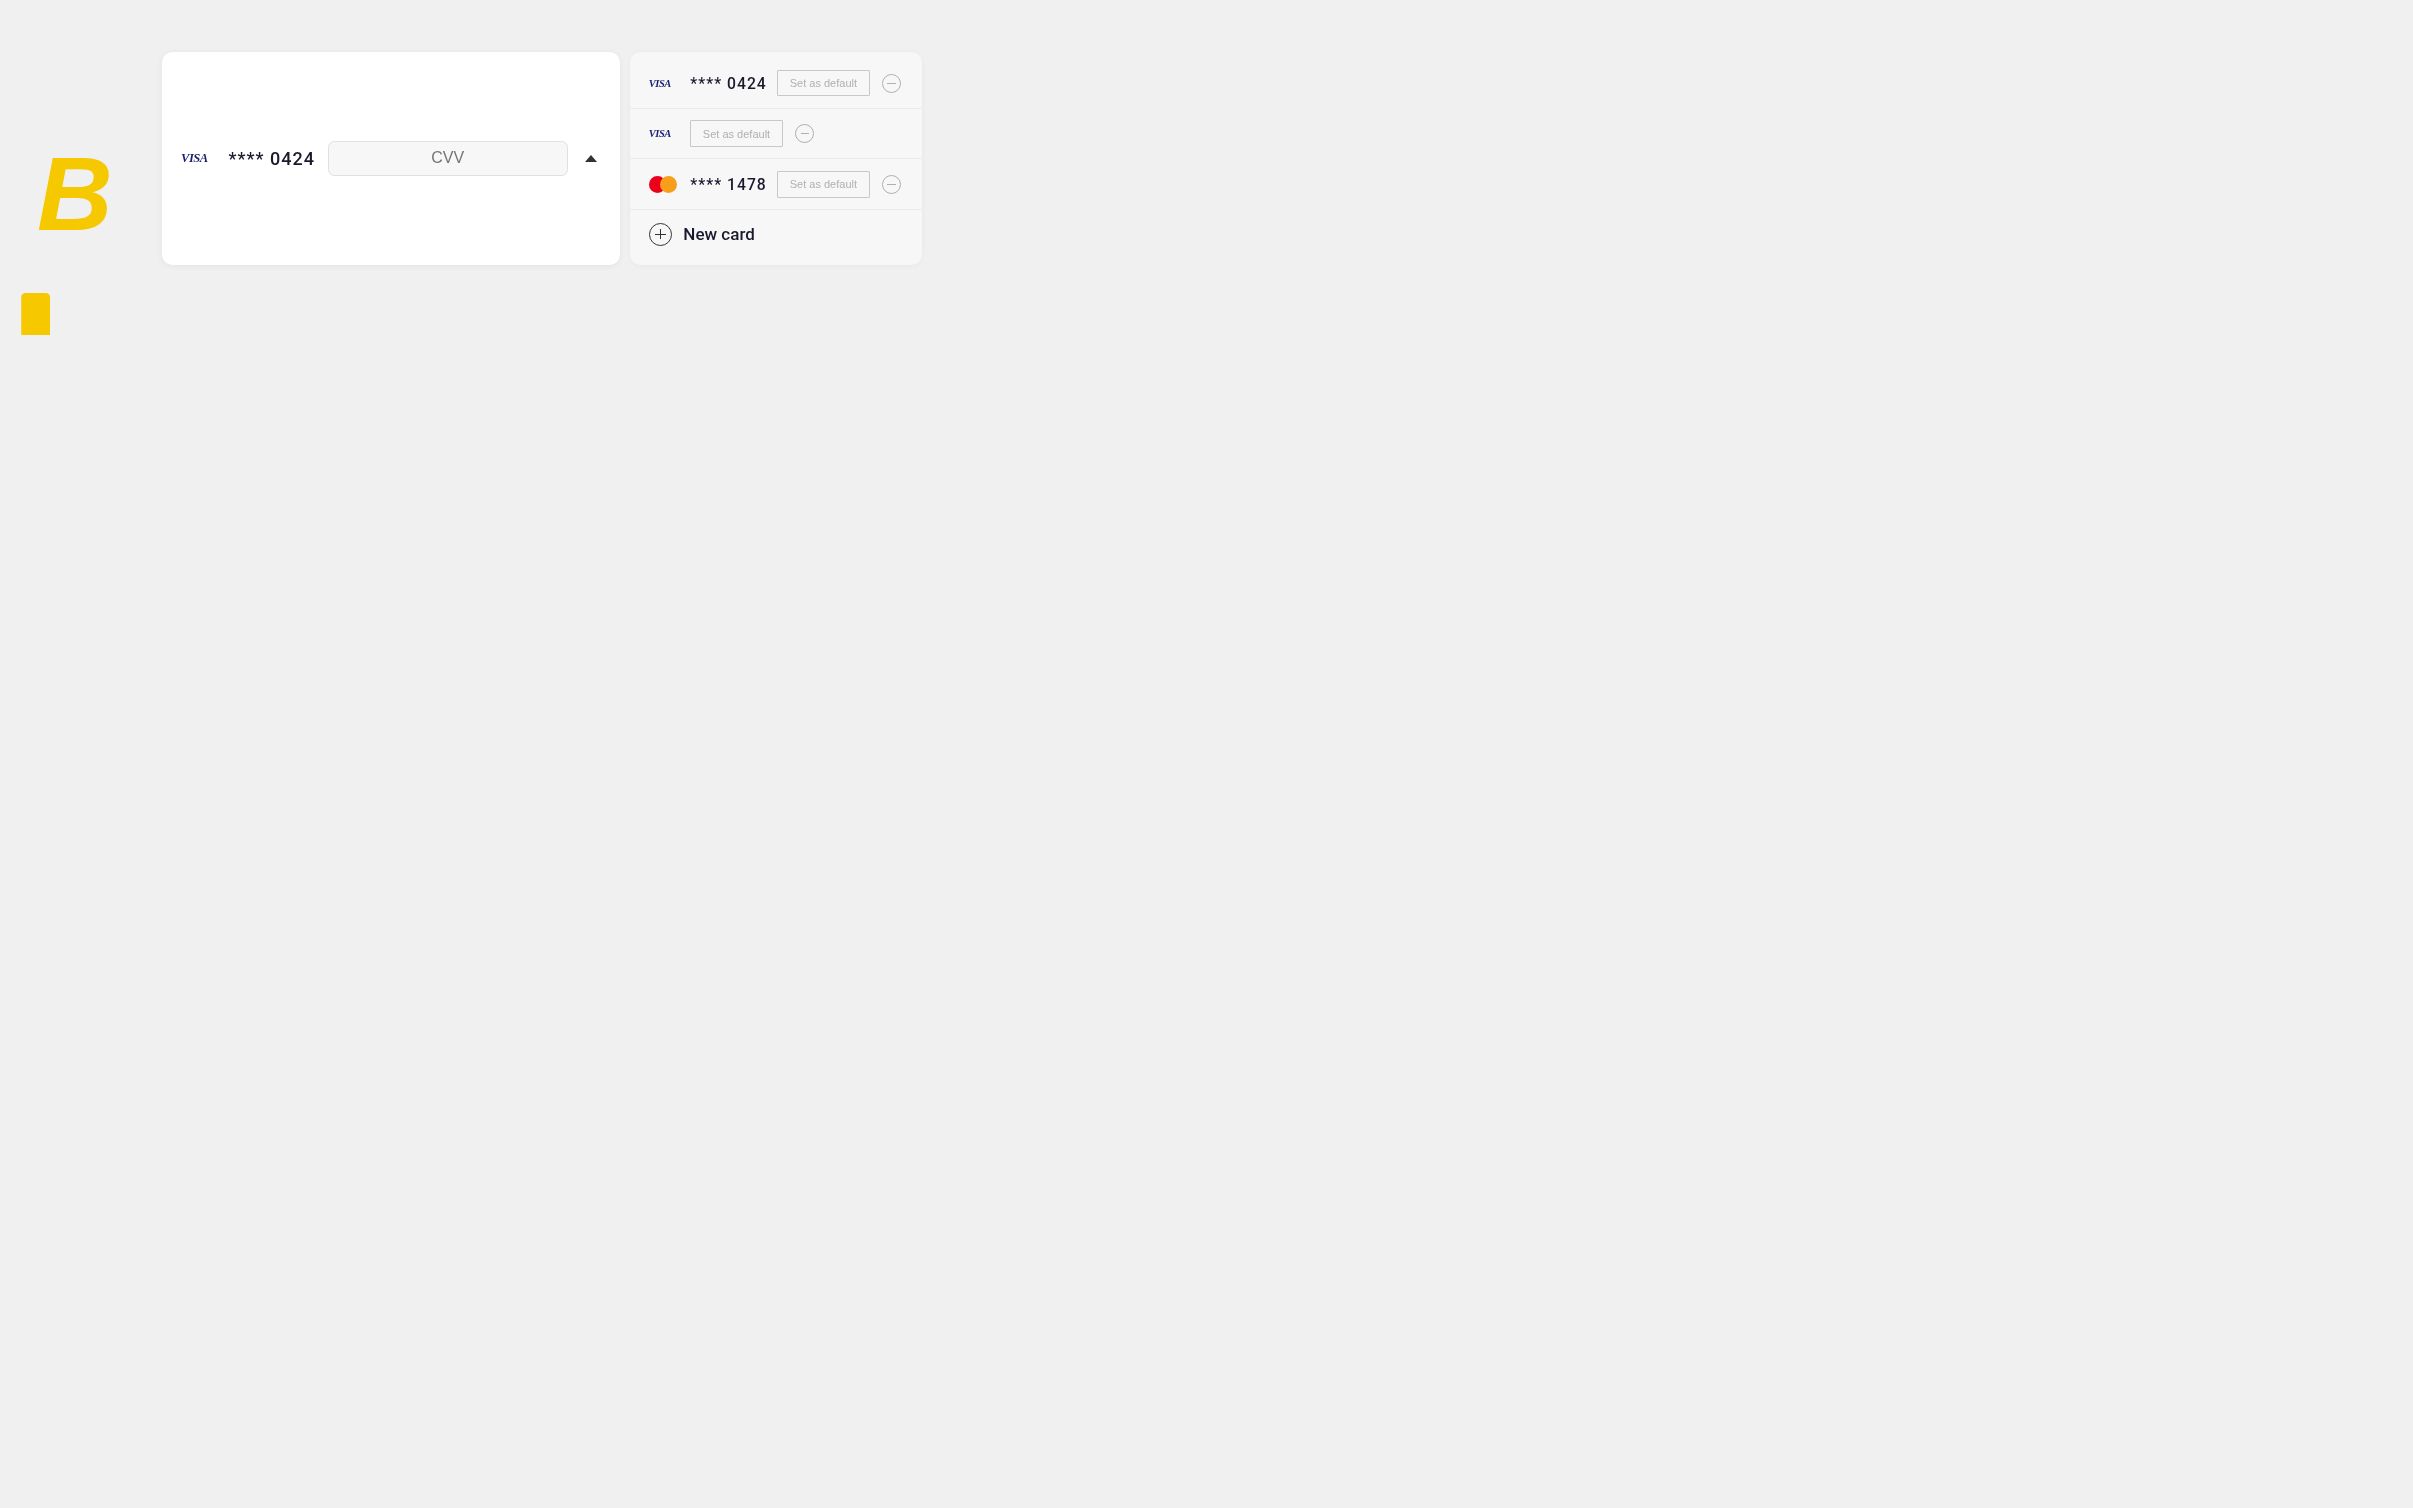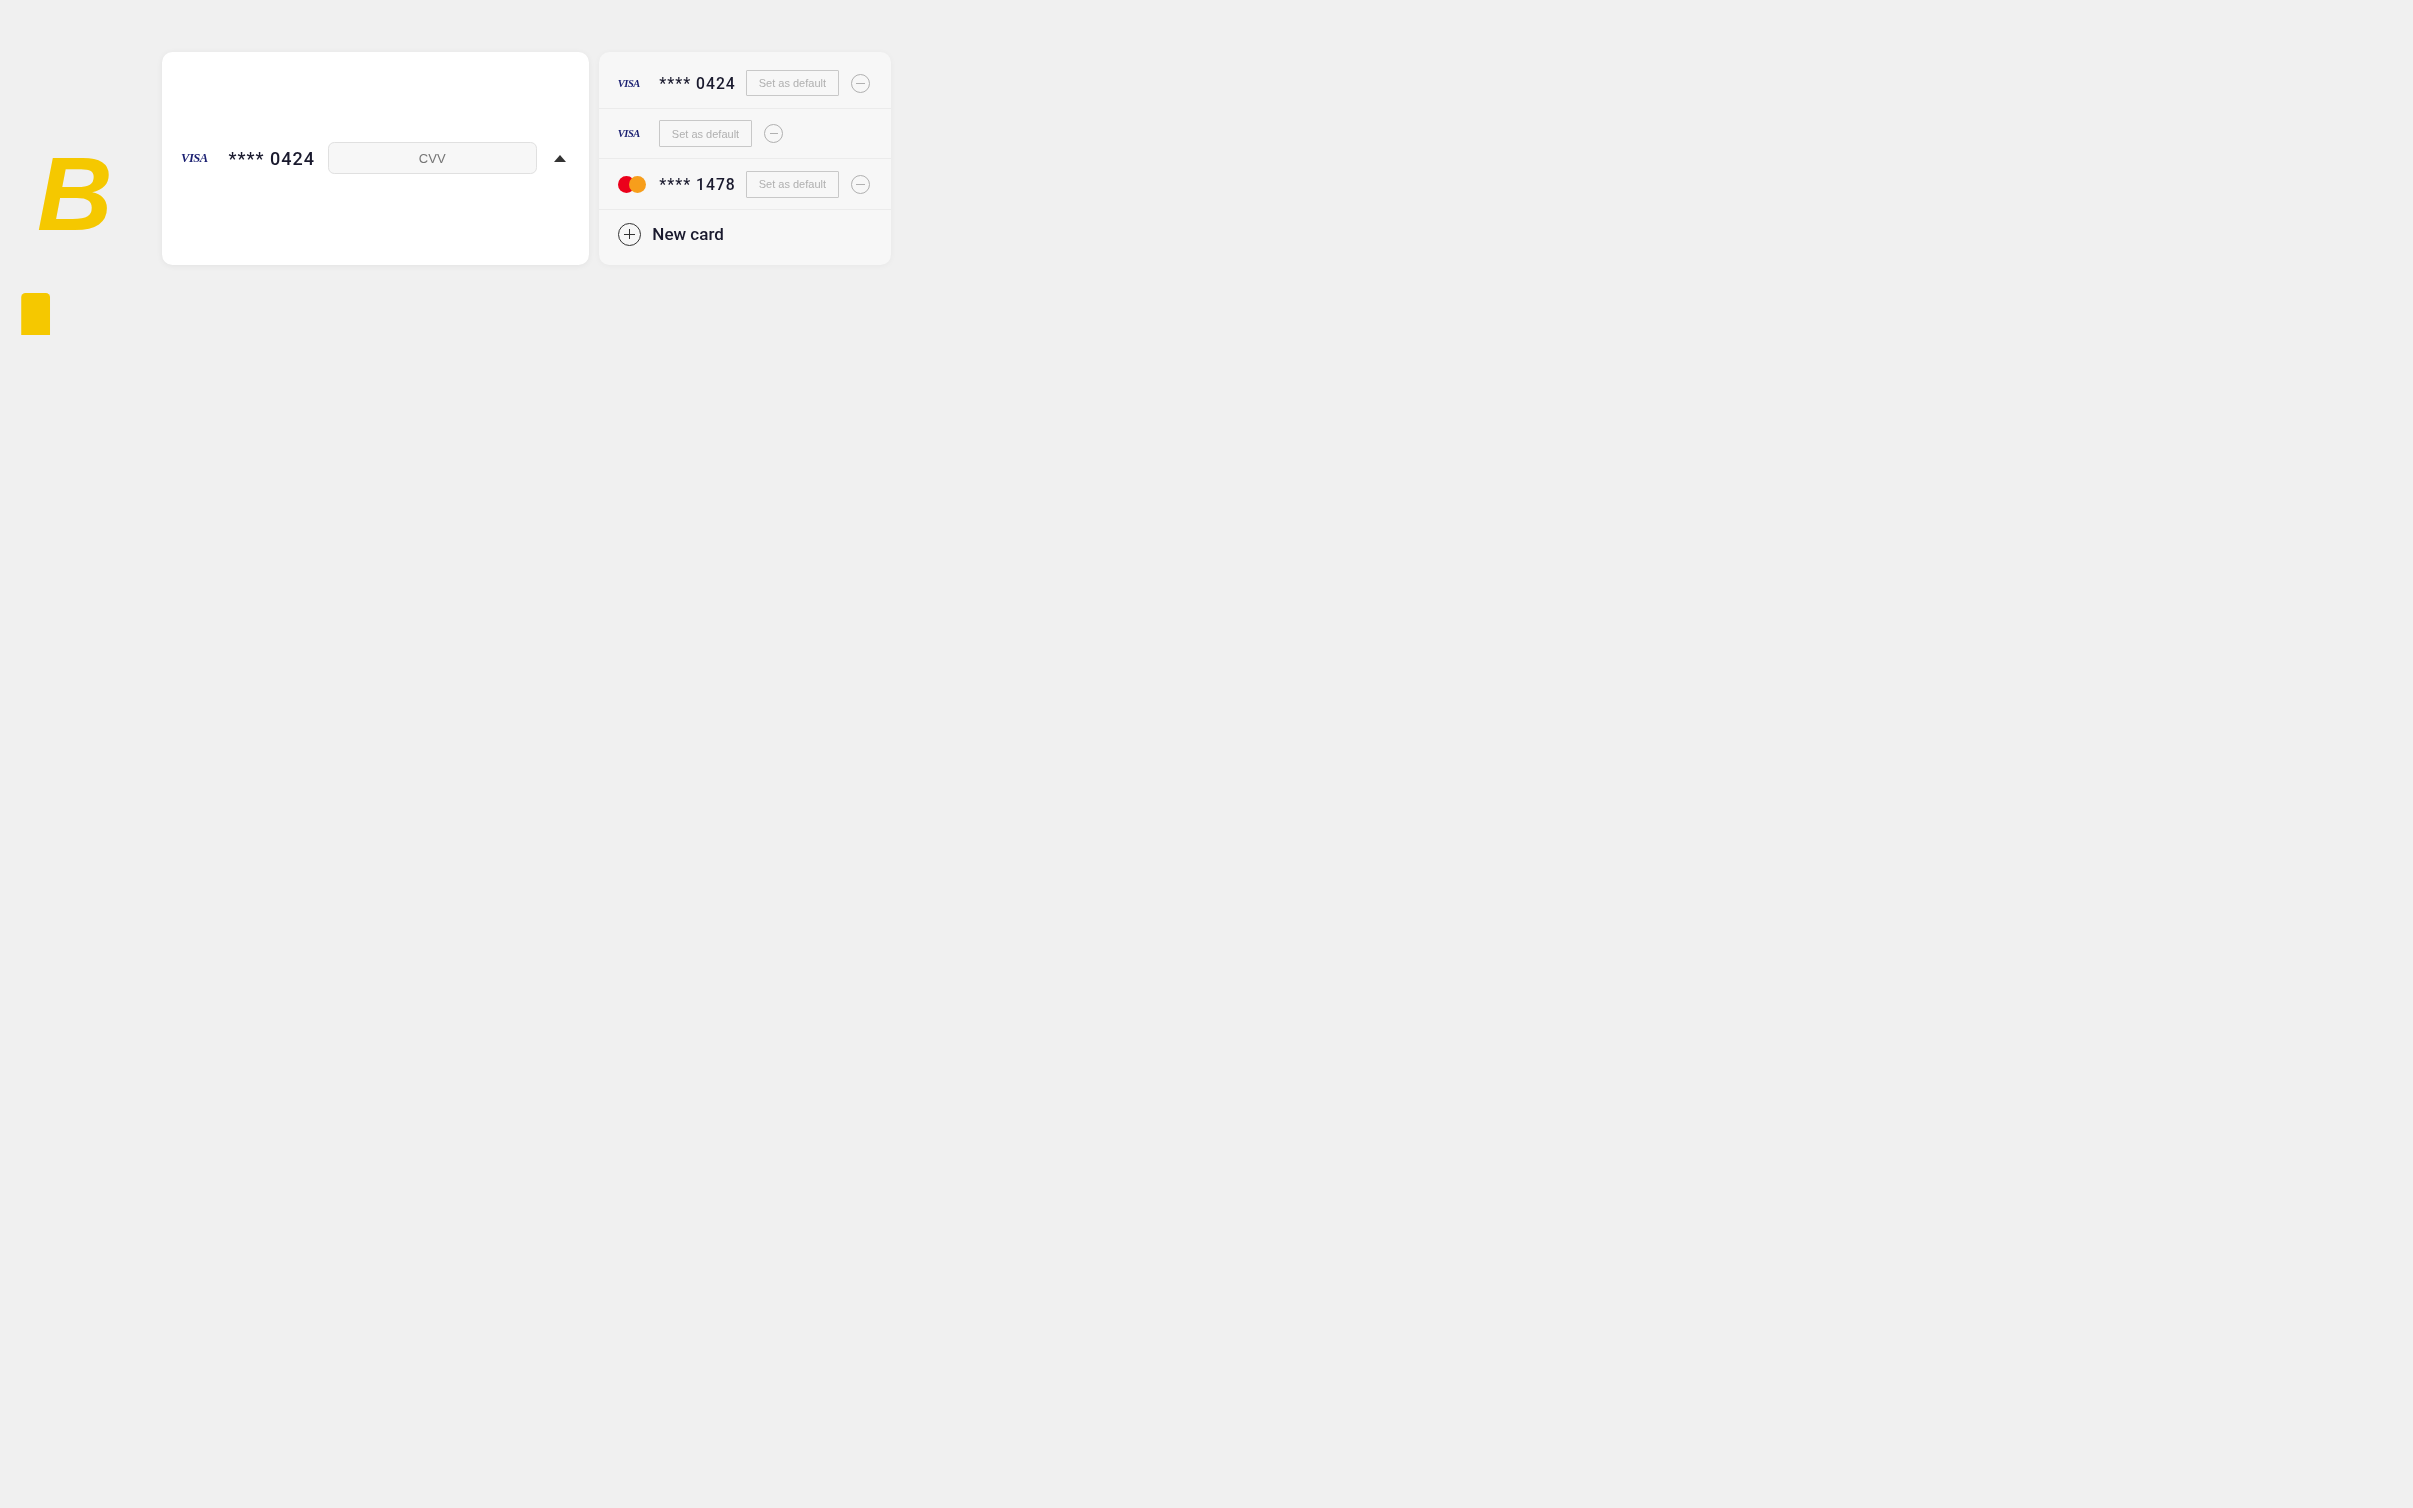--- a/index.html
+++ b/index.html
@@ -112,21 +112,21 @@
       border-radius: 50%;
       margin-left: -6.3px;
     }
 
     
     .cvv-input {
       background: #f7f7f7;
       border: 0.8px solid #e0e0e0;
       border-radius: 6.3px;
       padding: 7.3px 15.7px;
-      font-size: 13px;
+      font-size: 16px;
       color: #b0b0b0;
       outline: none;
       min-width: 68px;
       text-align: center;
     }
 
     
     .chevron-btn {
       background: none;
       border: none;

